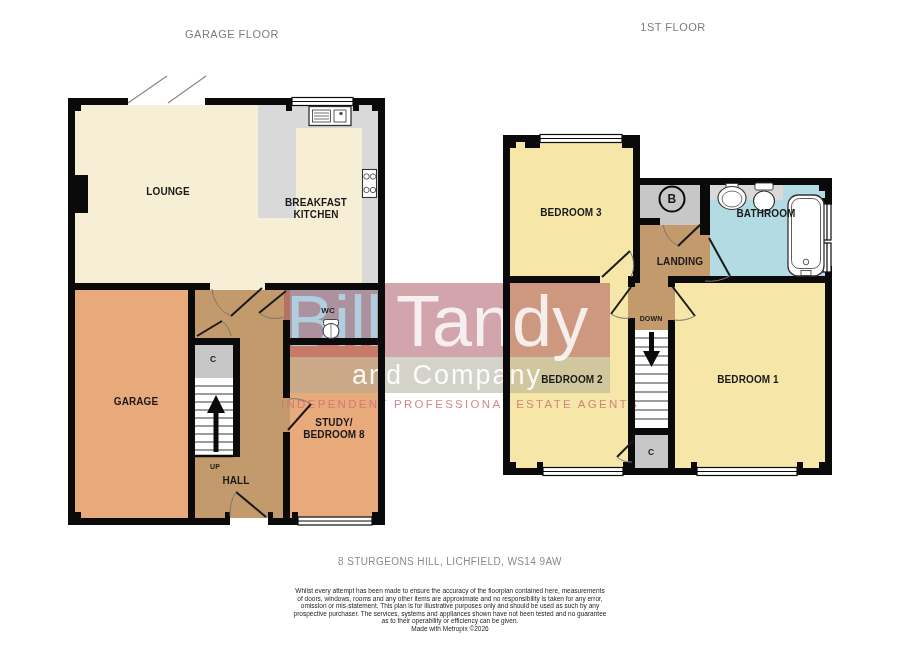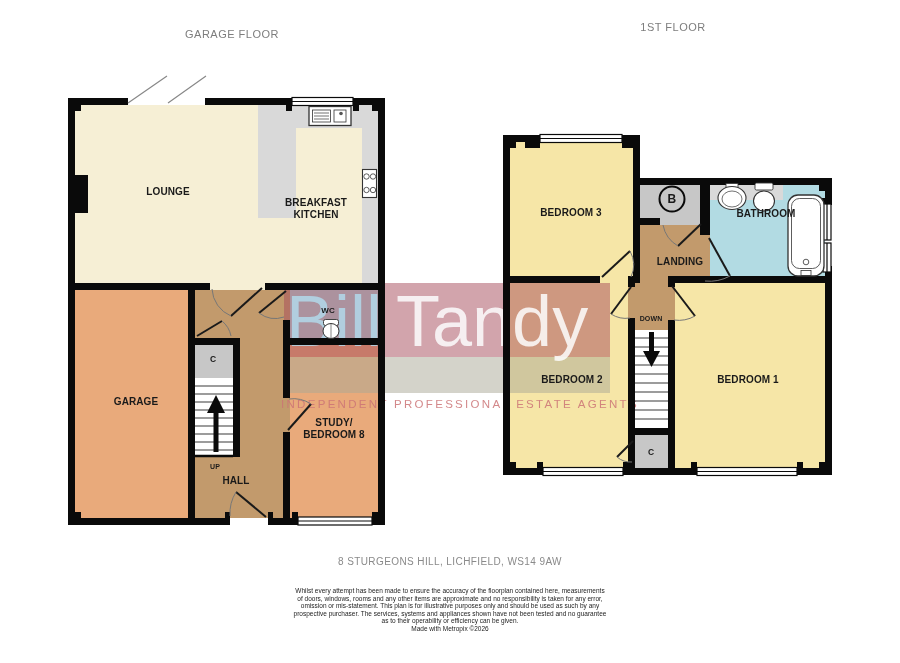--- a/index.html
+++ b/index.html
@@ -54,20 +54,21 @@
   <div class="room" style="left:640px;top:225px;width:70px;height:58px;background:var(--room-tan);"></div>
   <div class="room" style="left:628px;top:283px;width:47px;height:47px;background:var(--room-tan);"></div>
   <div class="room" style="left:510px;top:283px;width:118px;height:185px;background:var(--room-yellow);"></div>
   <div class="room" style="left:675px;top:283px;width:150px;height:185px;background:var(--room-yellow);"></div>
   <div class="room" style="left:635px;top:330px;width:33px;height:98px;background:#ffffff;"></div>
   <div class="room" style="left:635px;top:435px;width:33px;height:33px;background:var(--room-gray);"></div>
 
   <div class="wm wm-red"></div>
   <div class="wm wm-band"></div>
   <div class="wm wm-name"><span class="b1">Bill</span><span class="b2">Tandy</span></div>
+  <div class="wm wm-sub">and Company</div>
   <div class="wm wm-tag">INDEPENDENT PROFESSIONAL ESTATE AGENTS</div>
 
   <svg class="plan-svg" width="900" height="663" viewBox="0 0 900 663">
 
     <g fill="#0a0a0a">
       <rect x="68" y="98" width="60" height="7"></rect>
         <rect x="205" y="98" width="87" height="7"></rect>
         <rect x="353" y="98" width="32" height="7"></rect>
       <rect x="68" y="98" width="7" height="427"></rect>
       <rect x="75" y="175" width="13" height="38"></rect>

